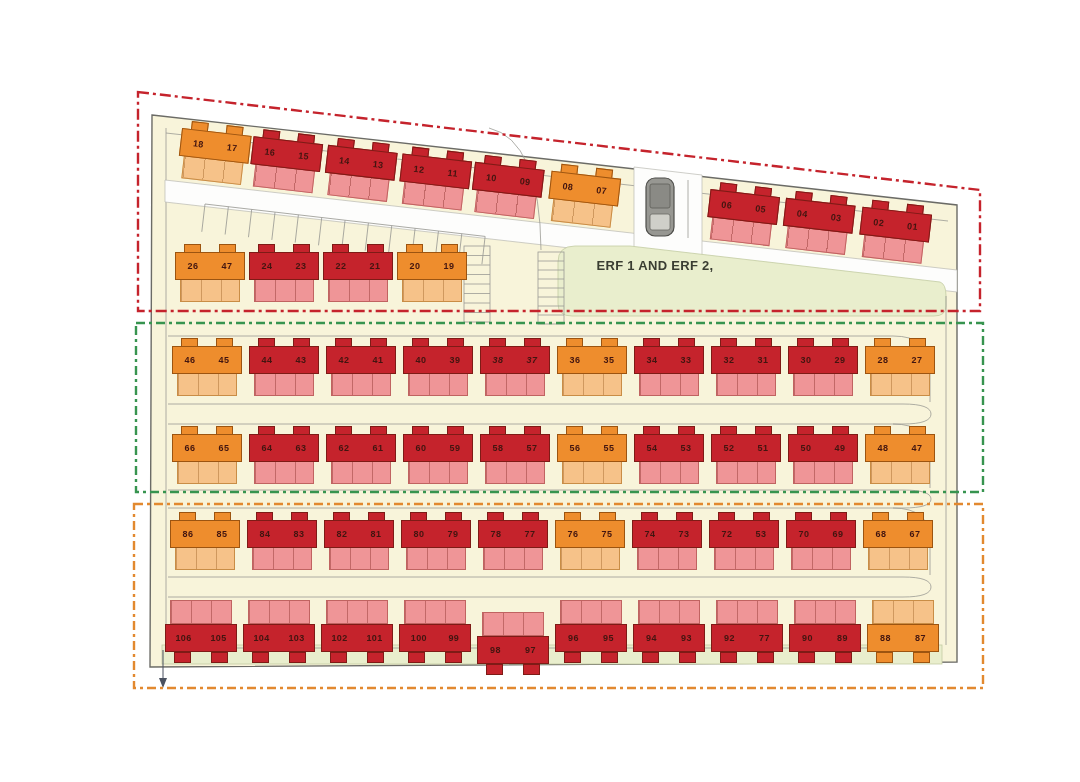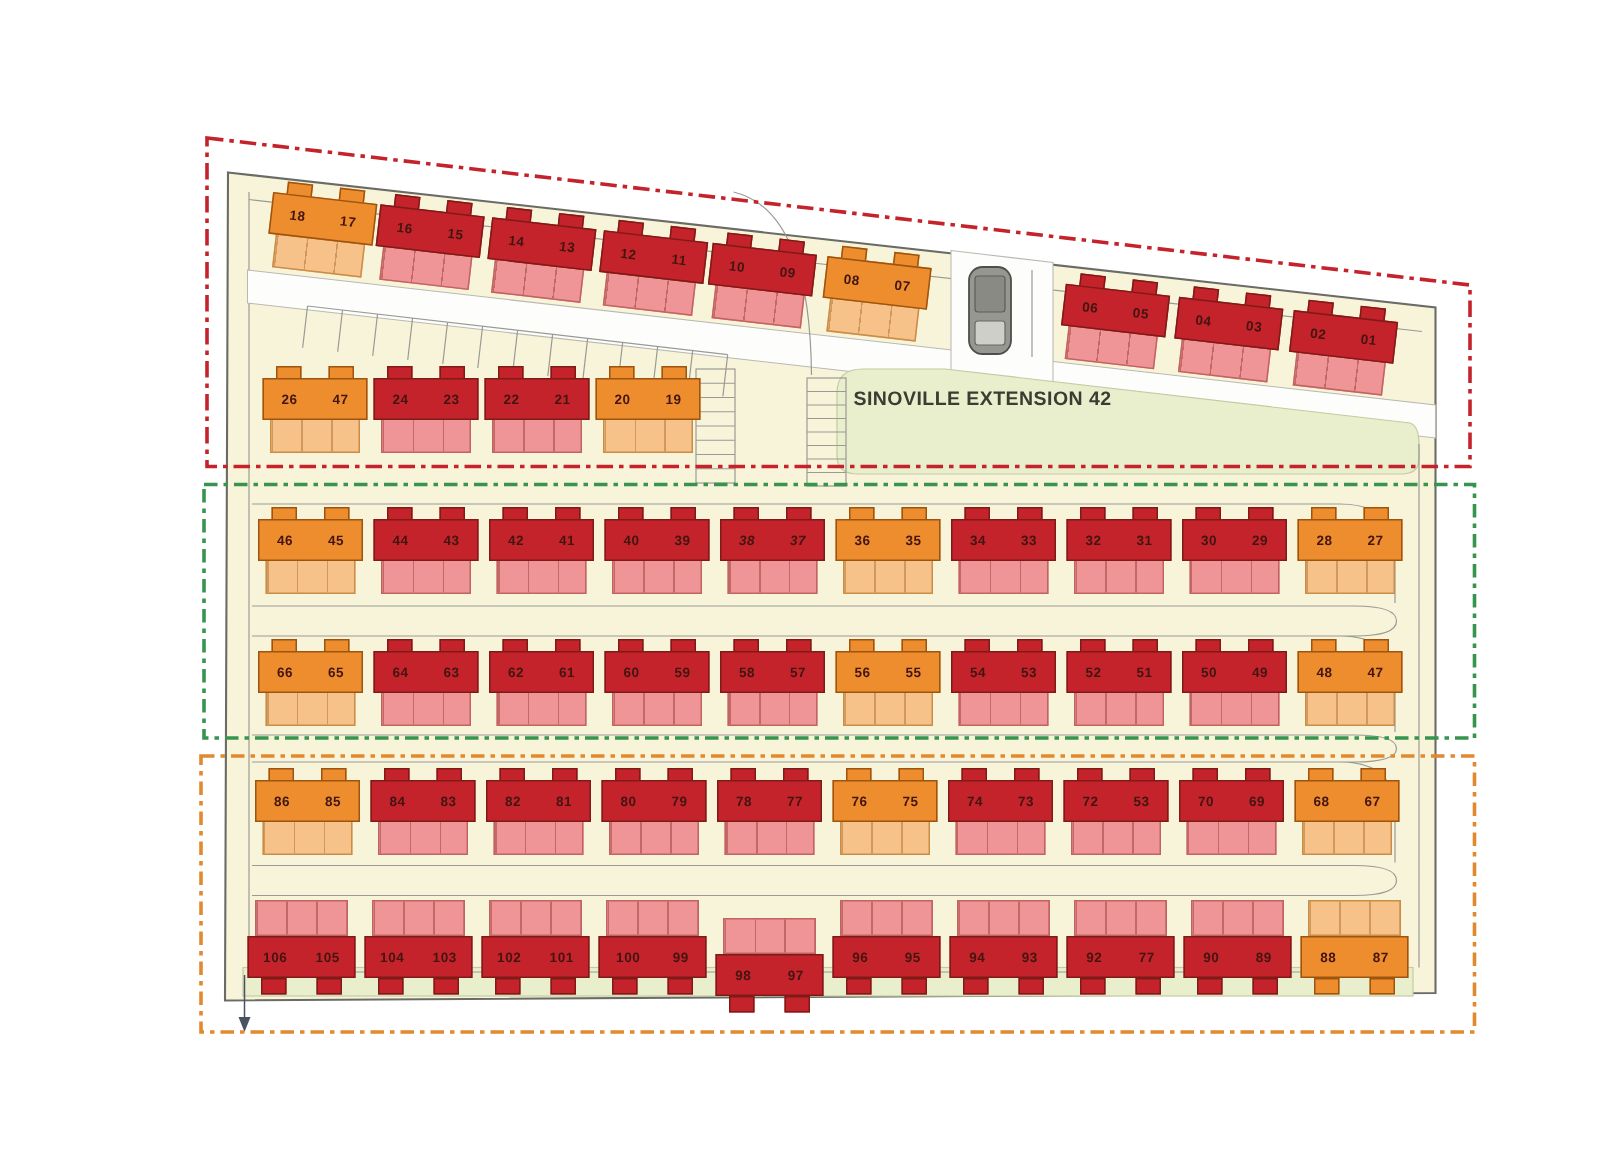--- a/index.html
+++ b/index.html
@@ -618,16 +618,16 @@
           <div class="yard"></div>
           <div class="roof">
             <span class="num">88</span>
             <span class="num">87</span>
           </div>
         </div>
       </div>
     </div>
 
   <div class="erf">
-    <div>SINOVILLE EXTENSION 42</div>
+    <div>ERF 1 AND ERF 2,</div>
   </div>
 
 </div>
 
 </body></html>

